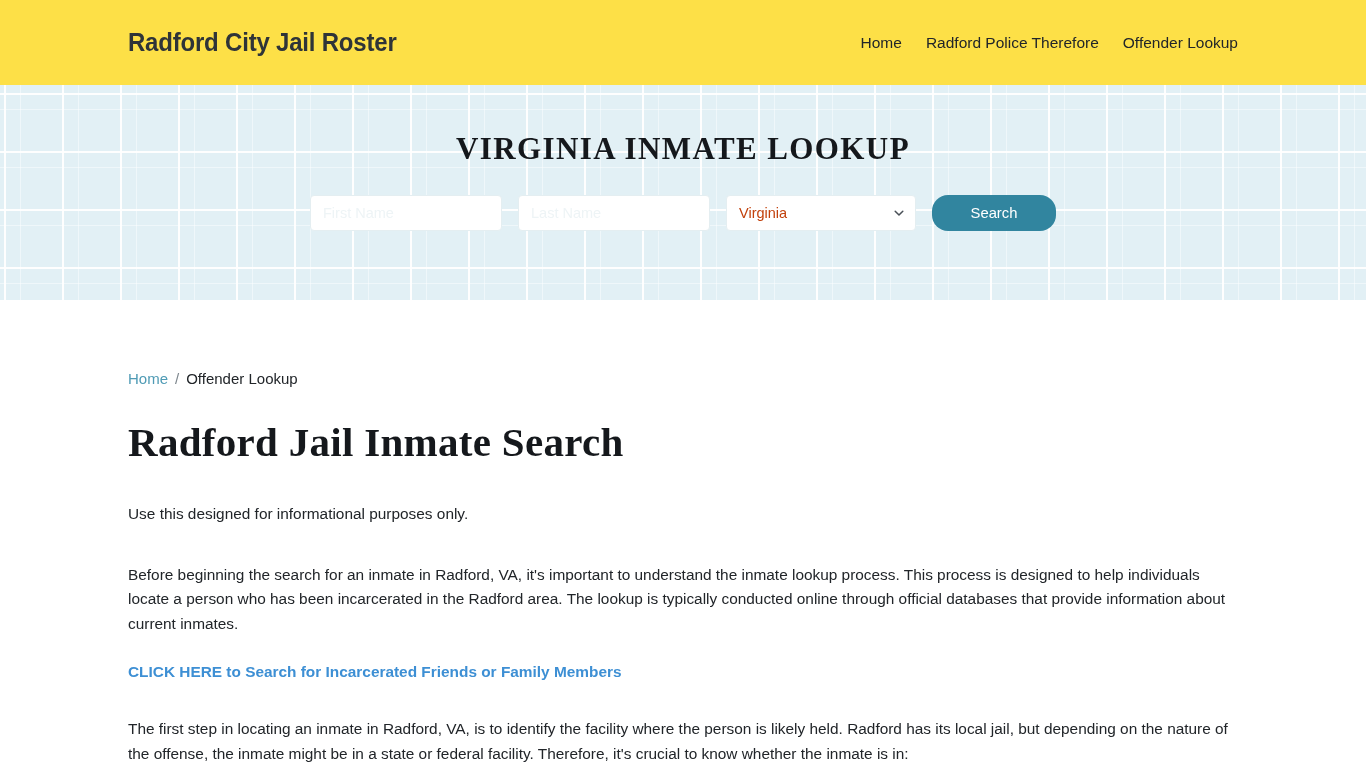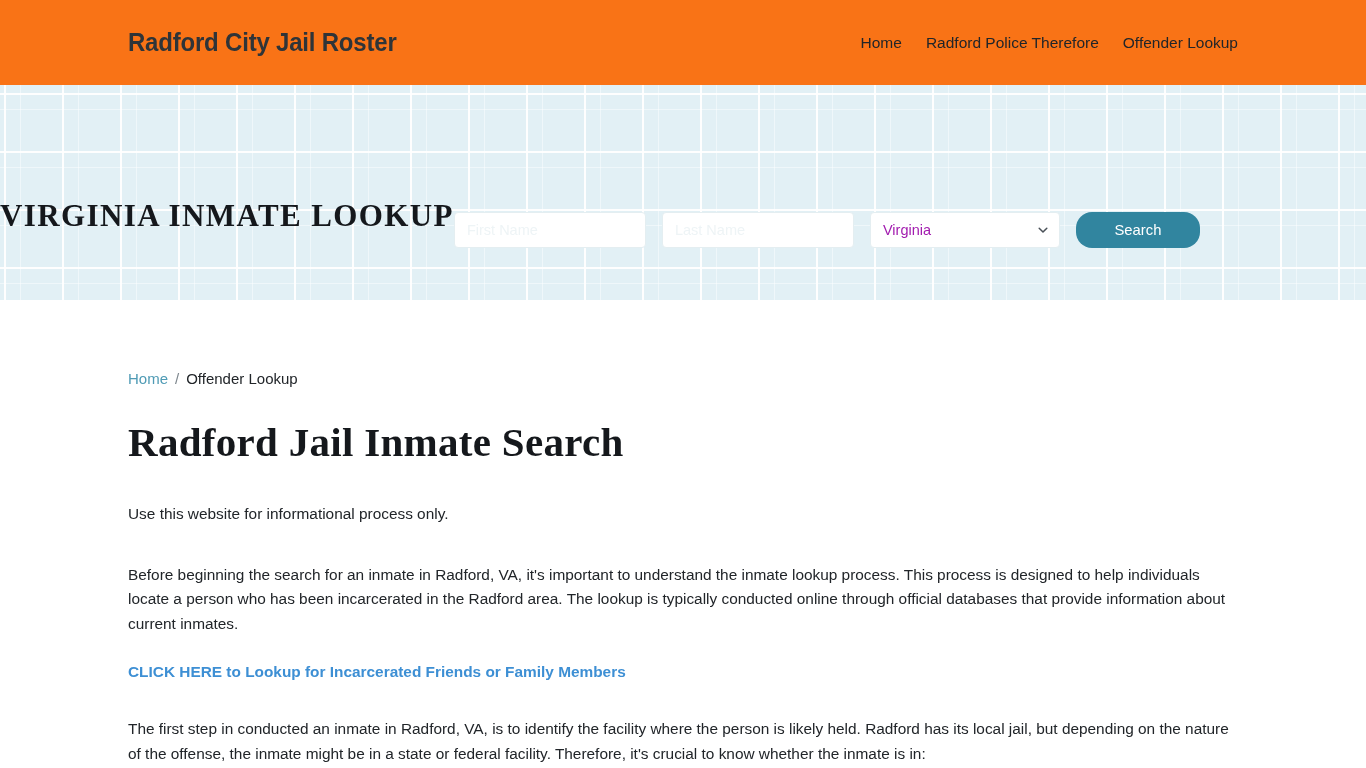--- a/index.html
+++ b/index.html
@@ -12,21 +12,21 @@
     height: 768px;
     overflow: hidden;
     background: #ffffff;
     font-family: "Liberation Sans", sans-serif;
     color: #212529;
   }
 
   
   .site-header {
     height: 85px;
-    background: #f97316;
+    background: #fde047;
     display: flex;
     align-items: center;
     justify-content: space-between;
     padding: 0 128px 0 128px;
   }
   .brand {
     font-family: "Liberation Sans Narrow", "Liberation Sans", sans-serif;
     font-weight: bold;
     font-size: 25.5px;
     letter-spacing: -0.2px;
@@ -54,21 +54,21 @@
     height: 215px;
     background-color: #e2f0f5;
     background-image:
       linear-gradient(to right, rgba(255,255,255,0.95) 2px, transparent 2px),
       linear-gradient(to bottom, rgba(255,255,255,0.95) 2px, transparent 2px),
       linear-gradient(to right, rgba(255,255,255,0.45) 1px, transparent 1px),
       linear-gradient(to bottom, rgba(255,255,255,0.45) 1px, transparent 1px);
     background-size: 58px 58px, 58px 58px, 58px 58px, 58px 58px;
     background-position: 4px 8px, 4px 8px, 20px 24px, 20px 24px;
     display: flex;
-    flex-direction: row;
+    flex-direction: column;
     align-items: center;
     justify-content: flex-start;
     padding-top: 46px;
     overflow: hidden;
   }
   .hero-title {
     margin: 0;
     font-family: "Liberation Serif", "DejaVu Serif", serif;
     font-weight: bold;
     font-size: 31px;
@@ -98,21 +98,21 @@
   .text-input::placeholder { color: #eef4f6; }
   .state-select {
     width: 190px;
     height: 36px;
     border: 1px solid #e4eef1;
     border-radius: 4px;
     background: #ffffff;
     padding: 0 28px 0 12px;
     font-size: 14.5px;
     font-family: "Liberation Sans", sans-serif;
-    color: #a21caf;
+    color: #c2410c;
     outline: none;
     appearance: none;
     -webkit-appearance: none;
     position: relative;
   }
   .select-wrap { position: relative; display: inline-block; }
   .select-chevron {
     position: absolute;
     right: 12px;
     top: 50%;
@@ -211,23 +211,23 @@
 <main class="main-content">
 
   <div class="breadcrumb">
     <a class="breadcrumb-link" href="#">Home</a>
     <span class="breadcrumb-sep">/</span>
     <span class="breadcrumb-current">Offender Lookup</span>
   </div>
 
   <h2 class="page-title">Radford Jail Inmate Search</h2>
 
-  <p class="body-text">Use this website for informational process only.</p>
+  <p class="body-text">Use this designed for informational purposes only.</p>
 
   <p class="body-text">Before beginning the search for an inmate in Radford, VA, it's important to understand the inmate lookup process. This process is designed to help individuals locate a person who has been incarcerated in the Radford area. The lookup is typically conducted online through official databases that provide information about current inmates.</p>
 
-  <a class="cta-link" href="#">CLICK HERE to Lookup for Incarcerated Friends or Family Members</a>
-
-  <p class="body-text">The first step in conducted an inmate in Radford, VA, is to identify the facility where the person is likely held. Radford has its local jail, but depending on the nature of the offense, the inmate might be in a state or federal facility. Therefore, it's crucial to know whether the inmate is in:</p>
+  <a class="cta-link" href="#">CLICK HERE to Search for Incarcerated Friends or Family Members</a>
+
+  <p class="body-text">The first step in locating an inmate in Radford, VA, is to identify the facility where the person is likely held. Radford has its local jail, but depending on the nature of the offense, the inmate might be in a state or federal facility. Therefore, it's crucial to know whether the inmate is in:</p>
 
   
 
 </main>
 
 </body></html>

